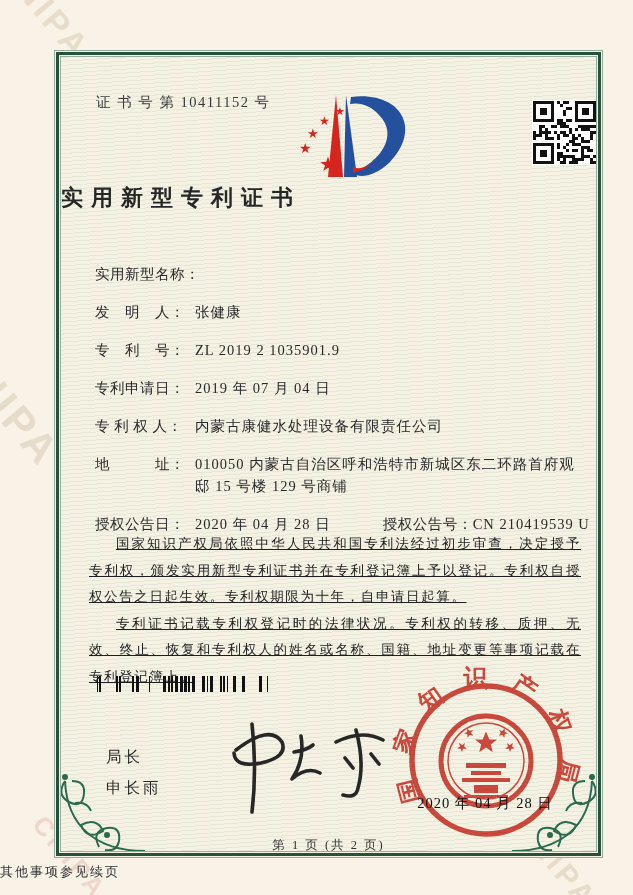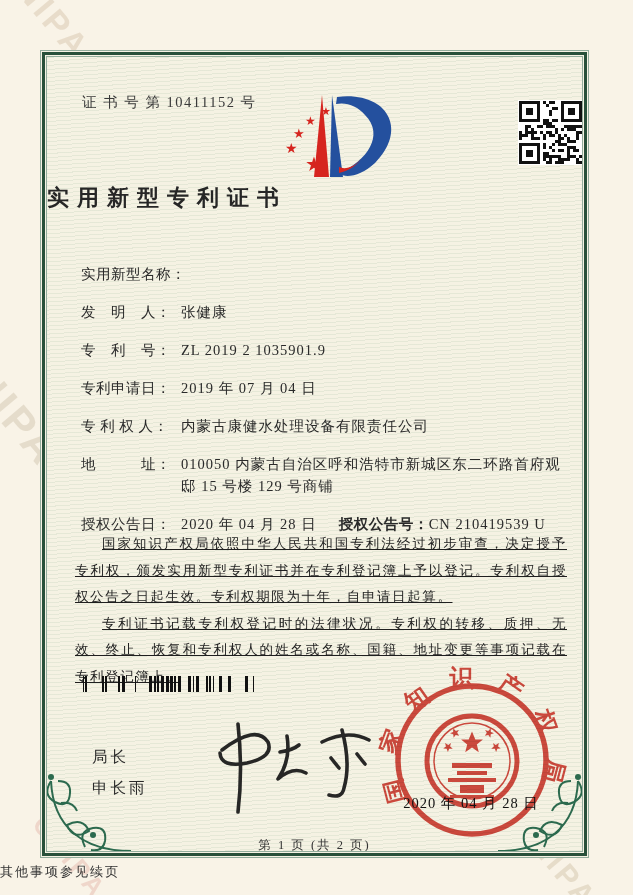--- a/index.html
+++ b/index.html
@@ -10,21 +10,21 @@
     color:#2c2c2c;
   }
   
   .wm{
     position:absolute;font-weight:bold;letter-spacing:4px;
     font-family:"Liberation Sans","DejaVu Sans",sans-serif;
     transform:rotate(50deg);pointer-events:none;user-select:none;
   }
   
   .frame{
-    position:absolute;left:40px;top:50px;width:547px;height:806px;
+    position:absolute;left:54px;top:50px;width:547px;height:806px;
     border:1px solid #93ad9c;background:#f6f2e4;
   }
   .frame-border{position:absolute;inset:1px;border:3px solid #28503a;}
   .frame-border2{position:absolute;inset:5px;border:1px solid #93ad9c;}
   .frame-content{
     position:absolute;inset:6px;
     background-color:#f5f2e3;
     background-image:repeating-linear-gradient(176deg,
       rgba(145,178,148,.16) 0px, rgba(145,178,148,.16) 1px,
       transparent 1px, transparent 4px);
@@ -38,21 +38,21 @@
   .qr{position:absolute;left:471px;top:43px;background:#fff;padding:1px;}
   .title{
     position:absolute;left:0;top:126px;width:100%;text-align:left;
     font-size:22px;font-weight:bold;letter-spacing:8px;color:#262626;
   }
   .fields{position:absolute;left:34px;top:206px;width:482px;font-size:14.5px;color:#2a2a2a;}
   .field-row{display:flex;margin-bottom:16px;line-height:22px;}
   .flabel{flex:0 0 100px;letter-spacing:.5px;white-space:nowrap;}
   .fvalue{flex:1;letter-spacing:1px;}
   .grant-row .fvalue{flex:0 0 auto;}
-  .grant2{flex:0 0 auto;margin-left:22px;font-weight:bold;}
+  .grant2{flex:0 0 auto;margin-left:52px;}
   .body-text{
     position:absolute;left:28px;top:474px;width:492px;
     font-size:13.5px;line-height:26.5px;letter-spacing:1.6px;
     text-align:justify;color:#1f1f1f;
   }
   .body-text p{margin:0;text-indent:2em;text-decoration:underline;}
   .barcode{position:absolute;left:35px;top:619px;}
   .signer{position:absolute;left:45px;top:684px;font-size:15.5px;letter-spacing:3px;color:#2a2a2a;line-height:31px;}
   .signature{position:absolute;left:145px;top:655px;}
   .seal{position:absolute;left:330px;top:608px;mix-blend-mode:multiply;}

